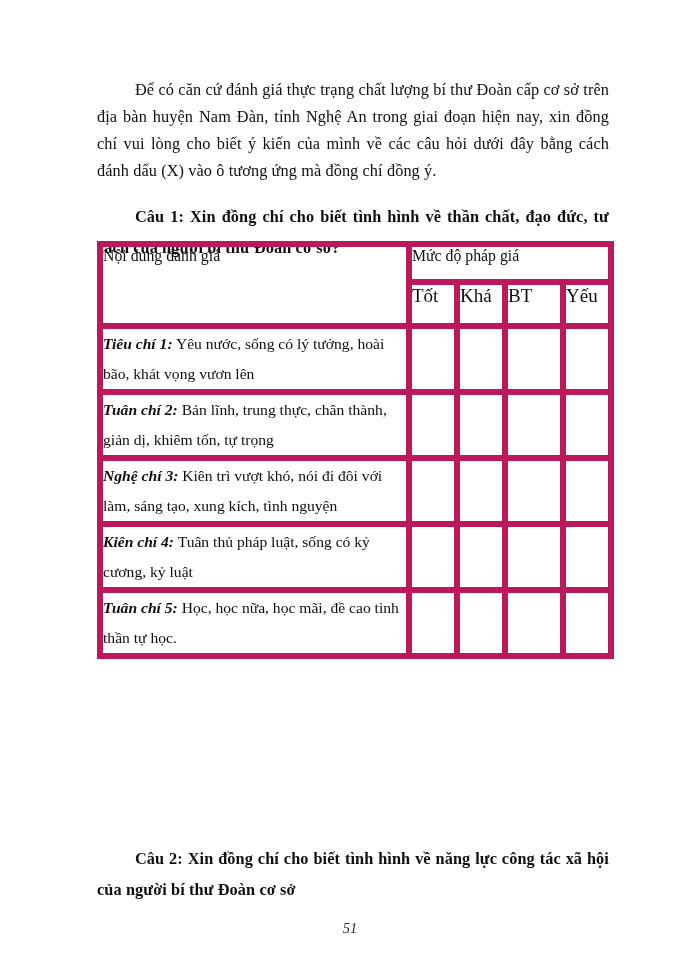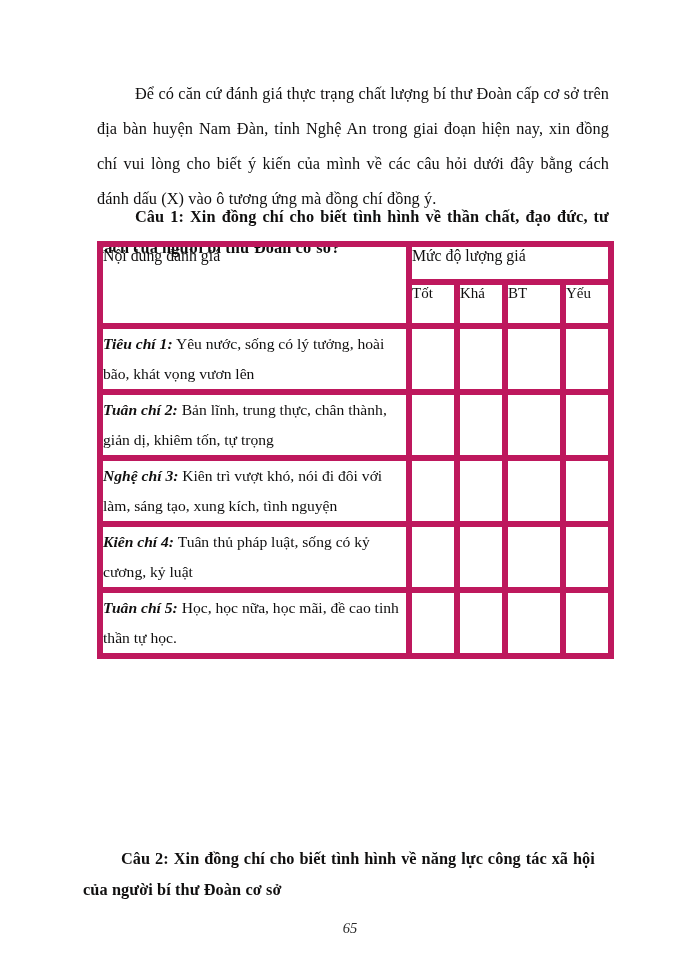--- a/index.html
+++ b/index.html
@@ -23,21 +23,21 @@
     background: #ffffff;
   }
 
   
   .intro {
     position: absolute;
     left: 97px;
     top: 60px;
     width: 512px;
     font-size: 16.3px;
-    line-height: 35px;
+    line-height: 27px;
     text-align: justify;
     text-align-last: left;
     text-indent: 38px;
     letter-spacing: 0.1px;
   }
 
   
   .question {
     position: absolute;
     font-weight: bold;
@@ -47,21 +47,21 @@
     text-align-last: left;
     text-indent: 38px;
     letter-spacing: 0.1px;
   }
   .q1 {
     left: 97px;
     top: 185px;
     width: 512px;
   }
   .q2 {
-    left: 83px;
+    left: 97px;
     top: 827px;
     width: 512px;
   }
 
   
   .eval-table {
     position: absolute;
     left: 97px;
     top: 241px;
     width: 511px;
@@ -94,21 +94,21 @@
     height: 32px;
     vertical-align: middle;
     padding: 0 0 0 11px;
     font-weight: bold;
     font-size: 15.8px;
   }
   .head-rate {
     height: 38px;
     vertical-align: middle;
     padding: 0 0 0 8px;
-    font-size: 15px;
+    font-size: 19px;
   }
 
   .crit-cell {
     padding: 5px 9px 6px 10px;
     line-height: 30px;
     text-align: justify;
     text-align-last: left;
     font-size: 15.6px;
   }
   .crit-label {
@@ -143,21 +143,21 @@
     <colgroup>
       <col class="col-content">
       <col class="col-rate1">
       <col class="col-rate2">
       <col class="col-rate3">
       <col class="col-rate4">
     </colgroup>
     <thead>
       <tr>
         <th class="head-content" rowspan="2">Nội dung đánh giá</th>
-        <th class="head-group" colspan="4">Mức độ lượng giá</th>
+        <th class="head-group" colspan="4">Mức độ pháp giá</th>
       </tr>
       <tr>
         <th class="head-rate">Tốt</th>
         <th class="head-rate">Khá</th>
         <th class="head-rate">BT</th>
         <th class="head-rate">Yếu</th>
       </tr>
     </thead>
     <tbody>
       <tr>
@@ -193,15 +193,15 @@
         <td class="rate-cell"></td>
         <td class="rate-cell"></td>
         <td class="rate-cell"></td>
         <td class="rate-cell"></td>
       </tr>
     </tbody>
   </table>
 
   <p class="question q2">Câu 2: Xin đồng chí cho biết tình hình về năng lực công tác xã hội của người bí thư Đoàn cơ sở</p>
 
-  <div class="page-number">65</div>
+  <div class="page-number">51</div>
 
 </div>
 
 </body></html>

